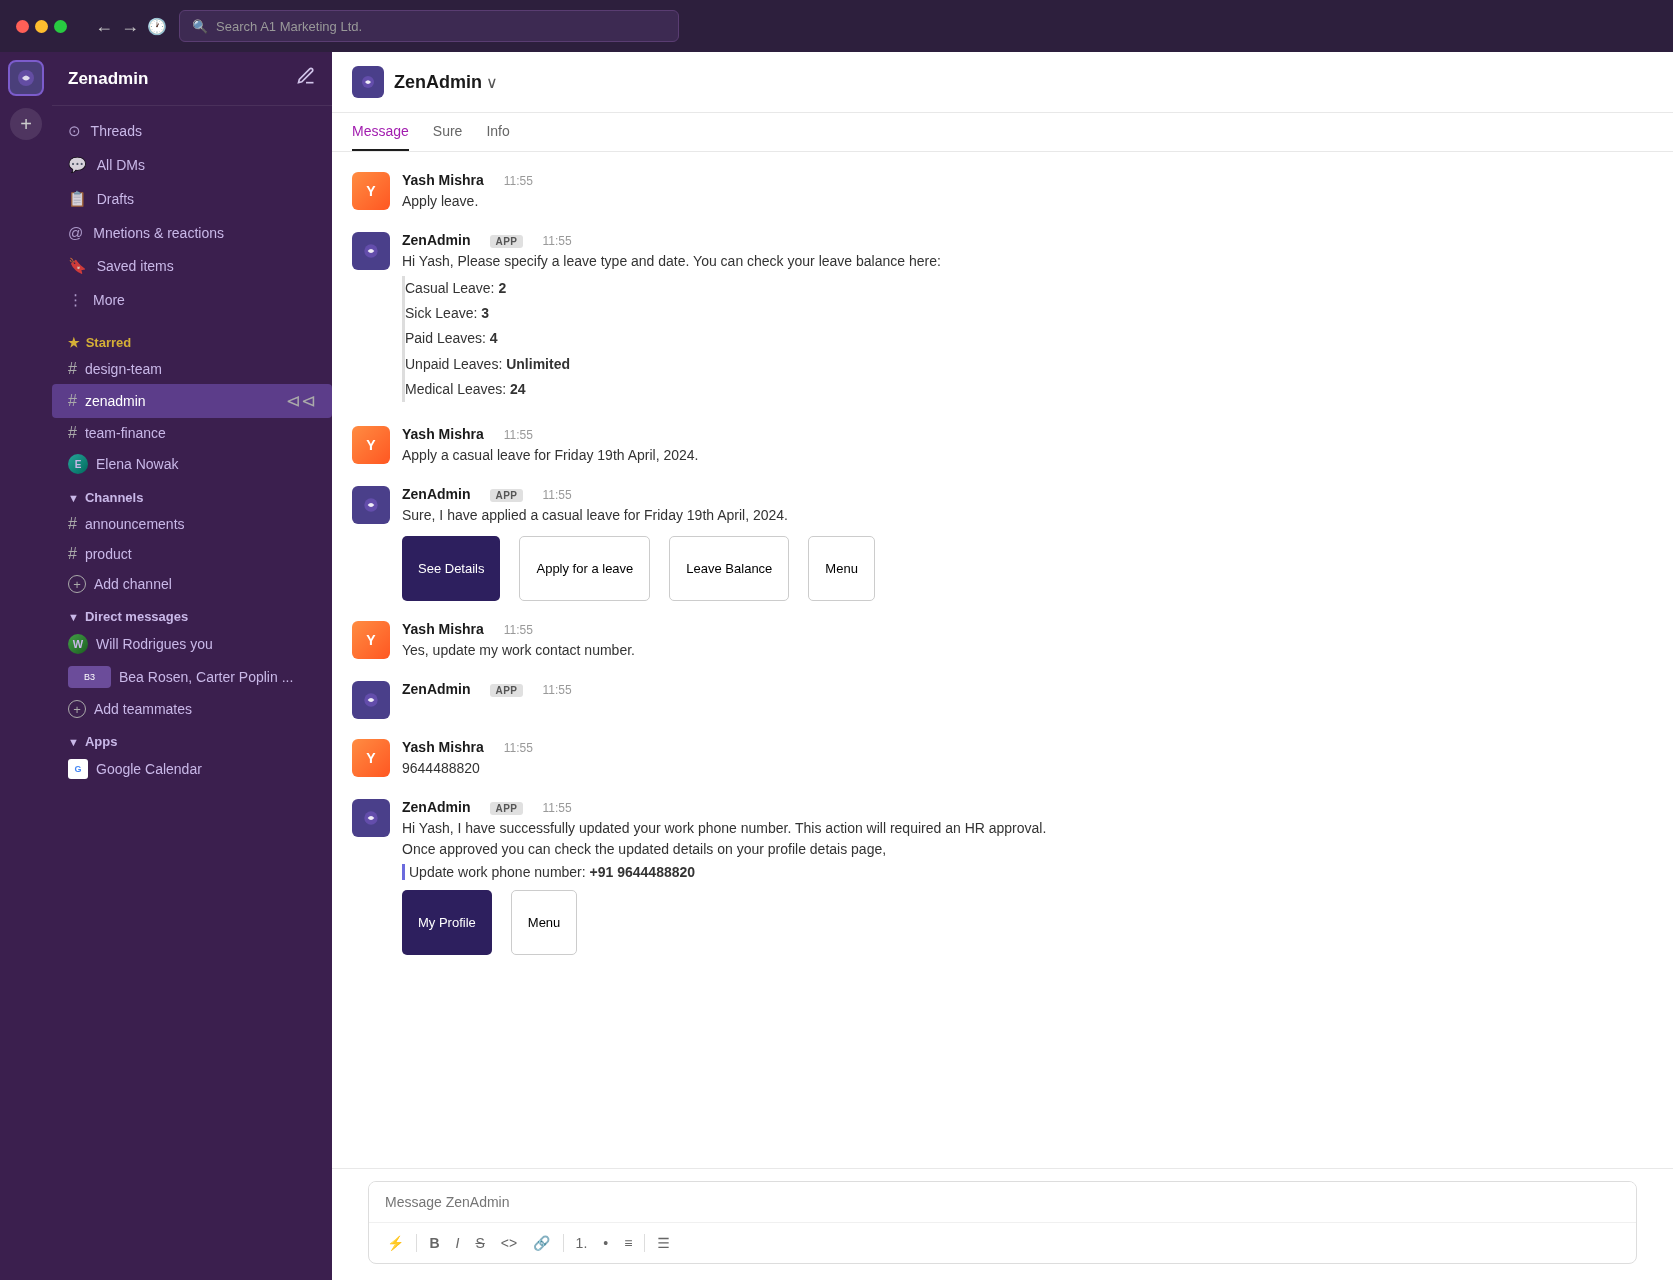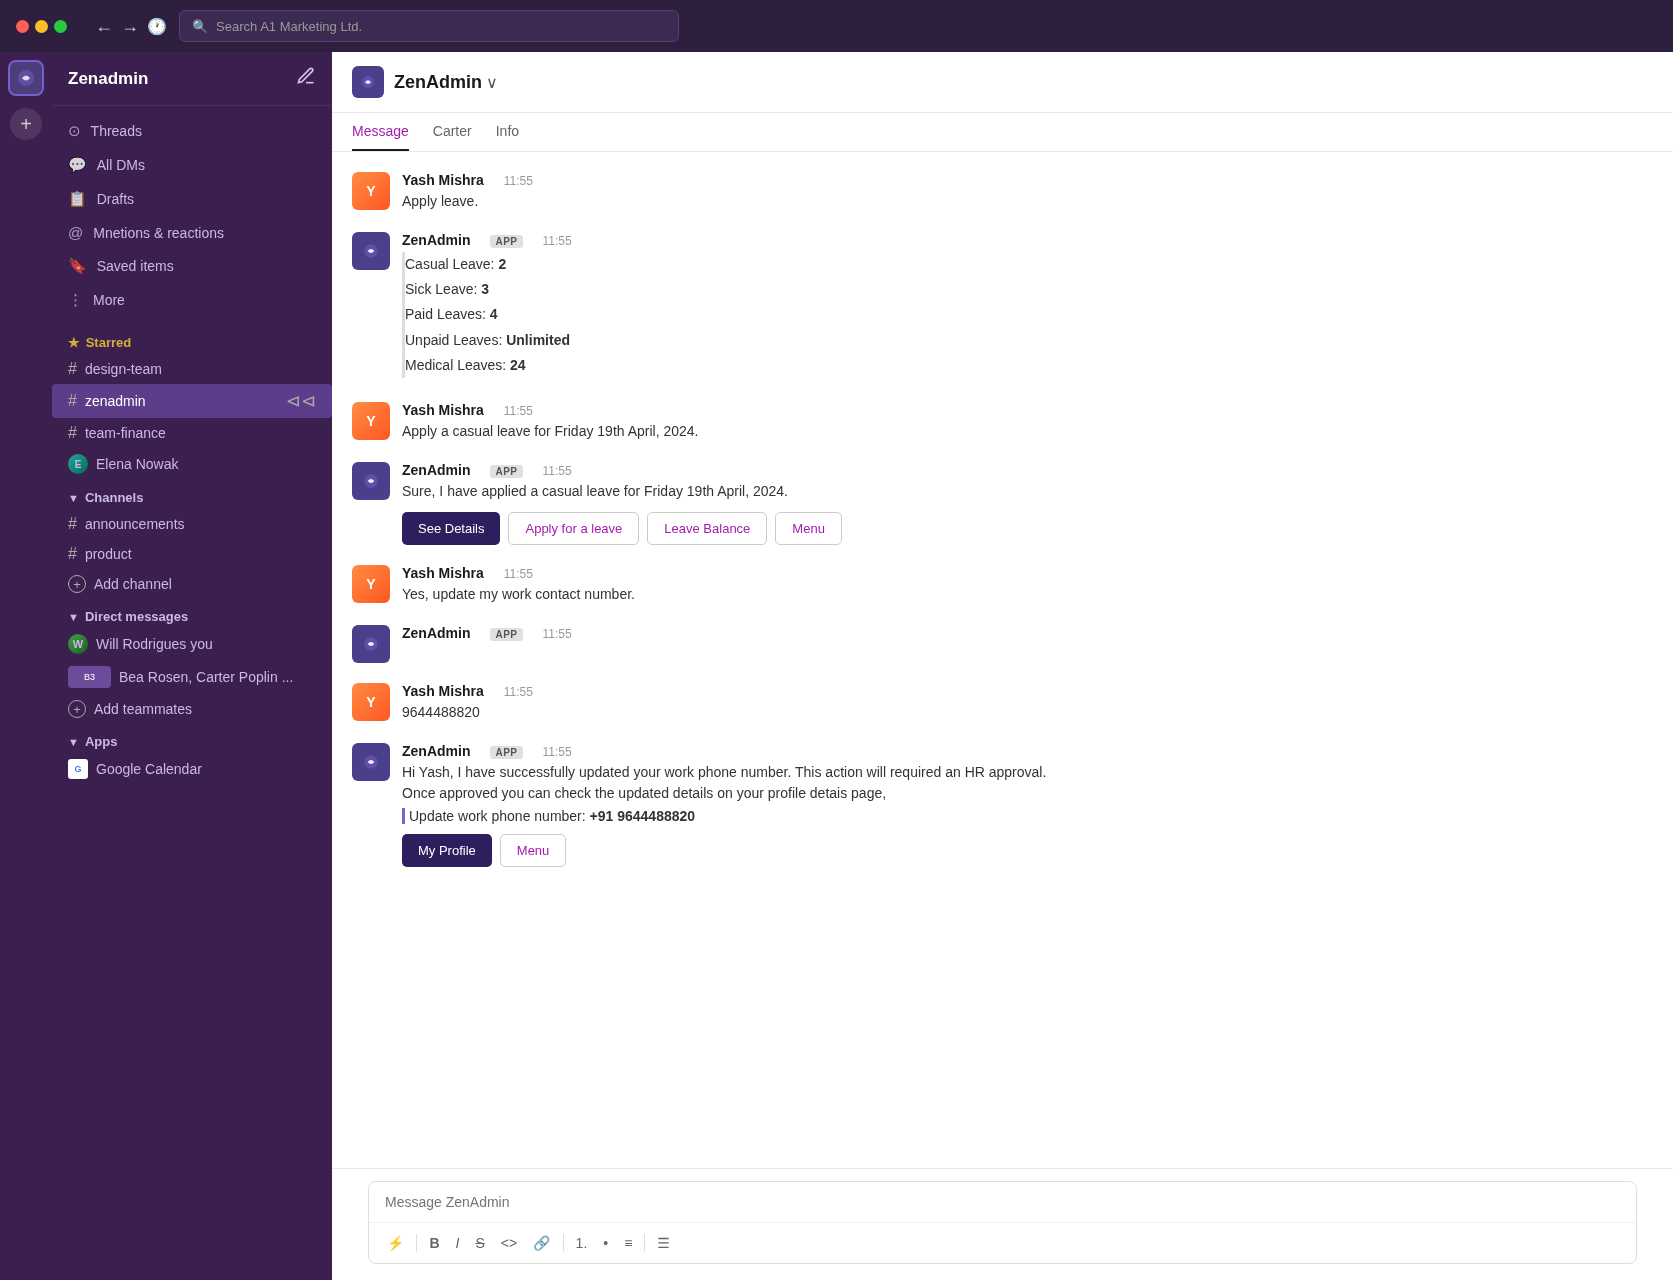--- a/index.html
+++ b/index.html
@@ -197,23 +197,23 @@
     .leave-block { border-left: 3px solid #ddd; margin: 4px 0; }
     .leave-line { font-size: 14px; color: #333; line-height: 1.8; }
 
     .action-buttons { display: flex; gap: 8px; margin-top: 10px; flex-wrap: wrap; }
     .btn-primary {
       background: #2d1f5e; color: white; border: none;
       padding: 8px 16px; border-radius: 5px;
       font-size: 13px; font-weight: 500; cursor: pointer;
     }
     .btn-secondary {
-      background: white; color: #a21caf; border: 1px solid #ccc;
-      padding: 8px 16px; border-radius: 5px;
-      font-size: 13px; font-weight: 500; cursor: pointer;
+      background: white; color: #000000; border: 1px solid #ccc;
+      padding: 24px 16px; border-radius: 5px;
+      font-size: 13px; font-weight: 500; cursor: pointer; margin-left: 11px;
     }
 
     .update-block { border-left: 3px solid #6b6bdd; padding-left: 4px; margin: 4px 0; font-size: 14px; color: #333; }
 
     
     .message-input-area {
       padding: 12px 36px 16px;
       border-top: 1px solid #e8e8e8;
       background: #fff;
       flex-shrink: 0;
@@ -386,21 +386,21 @@
           <circle cx="12" cy="12" r="8" fill="#7c5ccc" opacity="0.5"></circle>
           <path d="M8 12 Q12 7 16 12 Q12 17 8 12Z" fill="white" opacity="0.9"></path>
         </svg>
       </div>
       <span class="channel-name">ZenAdmin</span>
       <span class="channel-dropdown"> ∨</span>
     </div>
 
     <div class="channel-tabs">
       <div class="tab active">Message</div>
-      <div class="tab">Carter</div>
+      <div class="tab">Sure</div>
       <div class="tab">Info</div>
     </div>
 
     <div class="messages-area">
 
       <div class="message-row">
         <div class="avatar avatar-yash">Y</div>
         <div class="msg-content">
           <div class="msg-header">
             <span class="msg-sender">Yash Mishra</span>
@@ -416,20 +416,21 @@
             <circle cx="12" cy="12" r="8" fill="#7c5ccc" opacity="0.5"></circle>
             <path d="M8 12 Q12 7 16 12 Q12 17 8 12Z" fill="white" opacity="0.9"></path>
           </svg>
         </div>
         <div class="msg-content">
           <div class="msg-header">
             <span class="msg-sender">ZenAdmin</span>
             <span class="msg-app-badge">APP</span>
             <span class="msg-time">11:55</span>
           </div>
+          <div class="msg-text">Hi Yash, Please specify a leave type and date. You can check your leave balance here:</div>
           <div class="leave-block">
             <div class="leave-line">Casual Leave: <strong>2</strong></div>
             <div class="leave-line">Sick Leave: <strong>3</strong></div>
             <div class="leave-line">Paid Leaves: <strong>4</strong></div>
             <div class="leave-line">Unpaid Leaves: <strong>Unlimited</strong></div>
             <div class="leave-line">Medical Leaves: <strong>24</strong></div>
           </div>
         </div>
       </div>
 

